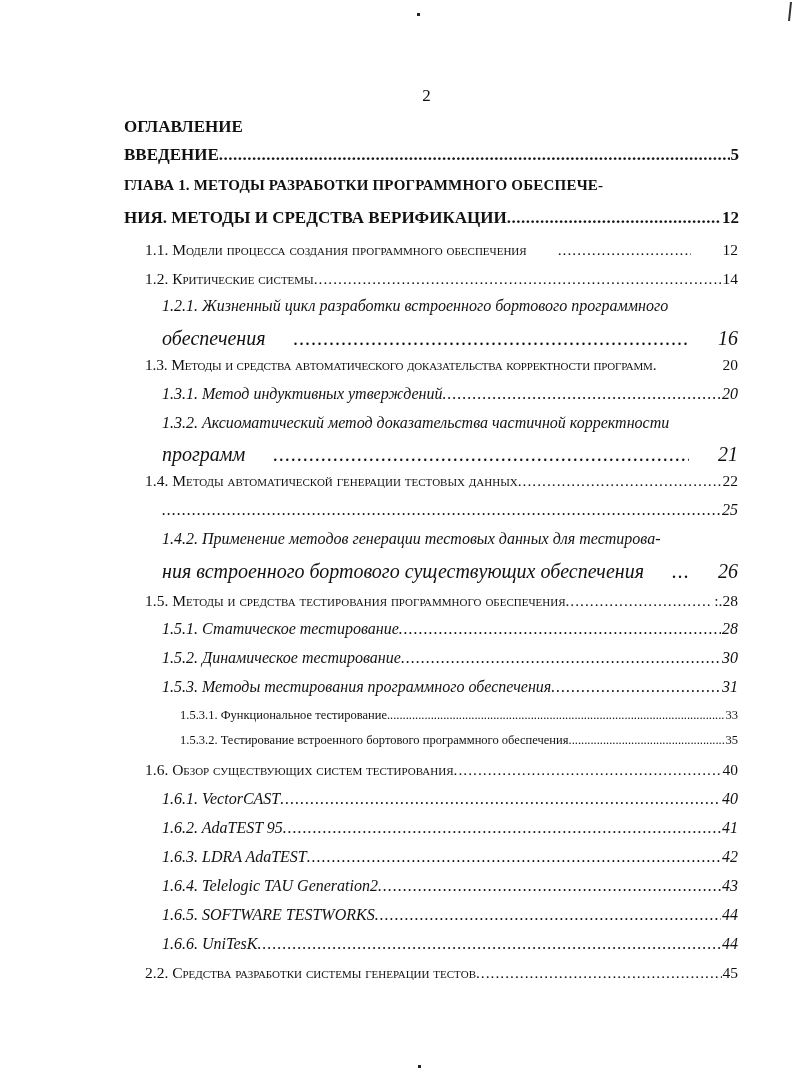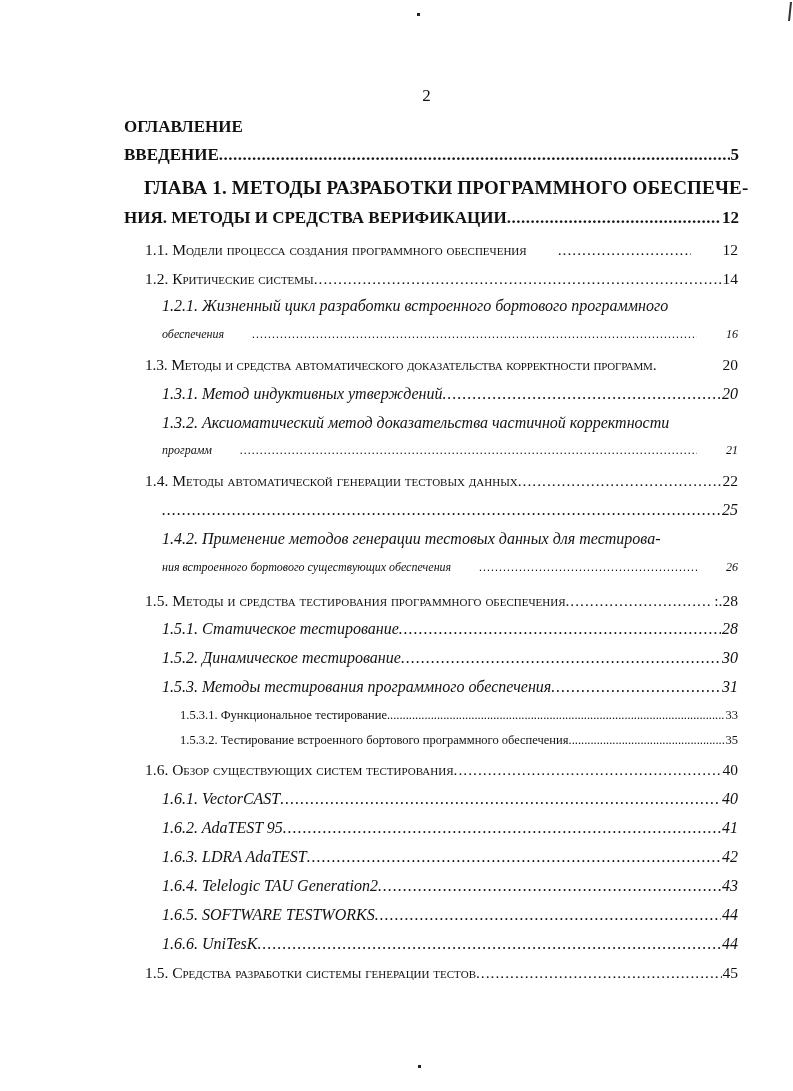--- a/index.html
+++ b/index.html
@@ -18,42 +18,42 @@
     }
     .row .txt { flex: 0 0 auto; }
     .row .lead { flex: 1 1 auto; overflow: hidden; letter-spacing: 1px; }
     .row .lead::after { content: "........................................................................................................................................................................................................................................"; }
     .row .pg { flex: 0 0 auto; padding-left: 1px; }
     .lvl0 { left: 124px; right: 54px; font-size: 17px; font-weight: bold; }
     .lvl0 .lead { letter-spacing: 0.5px; }
     .lvl1 { left: 145px; right: 55px; font-size: 15.5px; }
     .lvl1 .sc { font-variant: small-caps; }
     .lvl2 { left: 162px; right: 55px; font-size: 16px; font-style: italic; }
-    .lvl2c { left: 162px; right: 55px; font-size: 12px; font-style: italic; gap: 28px; }
+    .lvl2c { left: 162px; right: 55px; font-size: 20px; font-style: italic; gap: 28px; }
     .lvl3 { left: 180px; right: 55px; font-size: 12.5px; }
     .lvl3 .lead { letter-spacing: 0px; }
     .plain { position: absolute; white-space: nowrap; }
   </style>
 </head>
 <body>
 
 <div class="speck" style="left:417px;top:13px;"></div>
 <div class="edge-mark"></div>
 <div class="speck" style="left:418px;top:1065px;"></div>
 
 <div class="page-num">2</div>
 <div class="toc-title">ОГЛАВЛЕНИЕ</div>
 
 <div class="row lvl0" style="top:145px;">
   <span class="txt">ВВЕДЕНИЕ</span>
   <span class="lead"></span>
   <span class="pg">5</span>
 </div>
 
-<div class="plain lvl0" style="top:177px;left:124px;font-size:19px;font-weight:bold;letter-spacing:0.2px;margin-left:20px;">ГЛАВА 1. МЕТОДЫ РАЗРАБОТКИ ПРОГРАММНОГО ОБЕСПЕЧЕ-</div>
+<div class="plain lvl0" style="top:177px;left:124px;font-size:15px;font-weight:bold;letter-spacing:0.2px;">ГЛАВА 1. МЕТОДЫ РАЗРАБОТКИ ПРОГРАММНОГО ОБЕСПЕЧЕ-</div>
 <div class="row lvl0" style="top:208px;">
   <span class="txt">НИЯ. МЕТОДЫ И СРЕДСТВА ВЕРИФИКАЦИИ</span>
   <span class="lead"></span>
   <span class="pg">12</span>
 </div>
 
 <div class="row lvl1" style="top:241px;gap:31px;">
   <span class="txt sc">1.1. Модели процесса создания программного обеспечения</span>
   <span class="lead"></span>
   <span class="pg">12</span>
@@ -181,16 +181,16 @@
   <span class="pg">44</span>
 </div>
 
 <div class="row lvl2" style="top:935px;">
   <span class="txt">1.6.6. UniTesK</span>
   <span class="lead"></span>
   <span class="pg">44</span>
 </div>
 
 <div class="row lvl1" style="top:964px;">
-  <span class="txt sc">1.5. Средства разработки системы генерации тестов</span>
+  <span class="txt sc">2.2. Средства разработки системы генерации тестов</span>
   <span class="lead"></span>
   <span class="pg">45</span>
 </div>
 
 </body></html>

